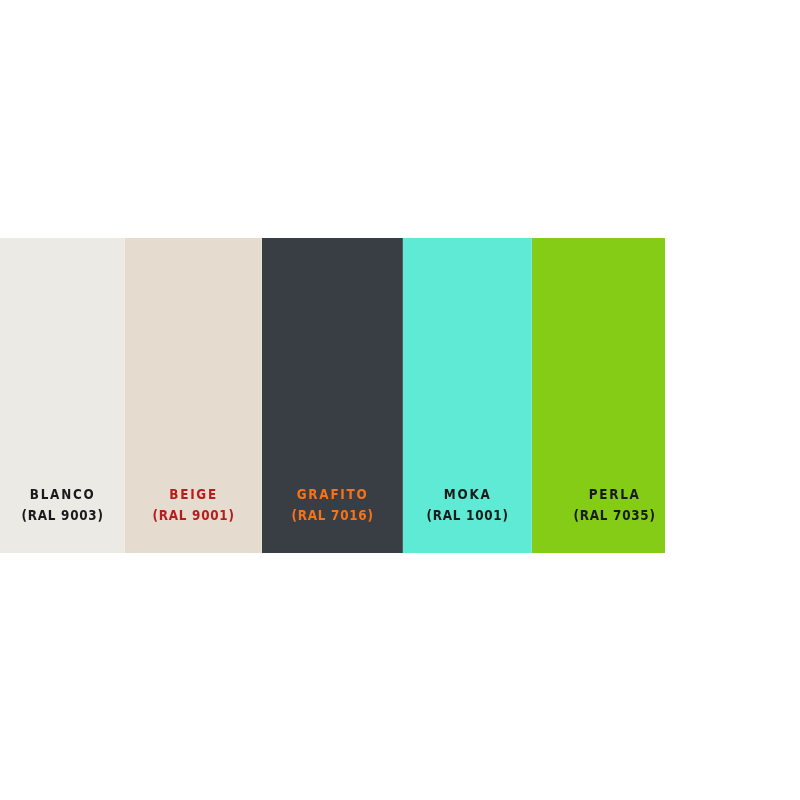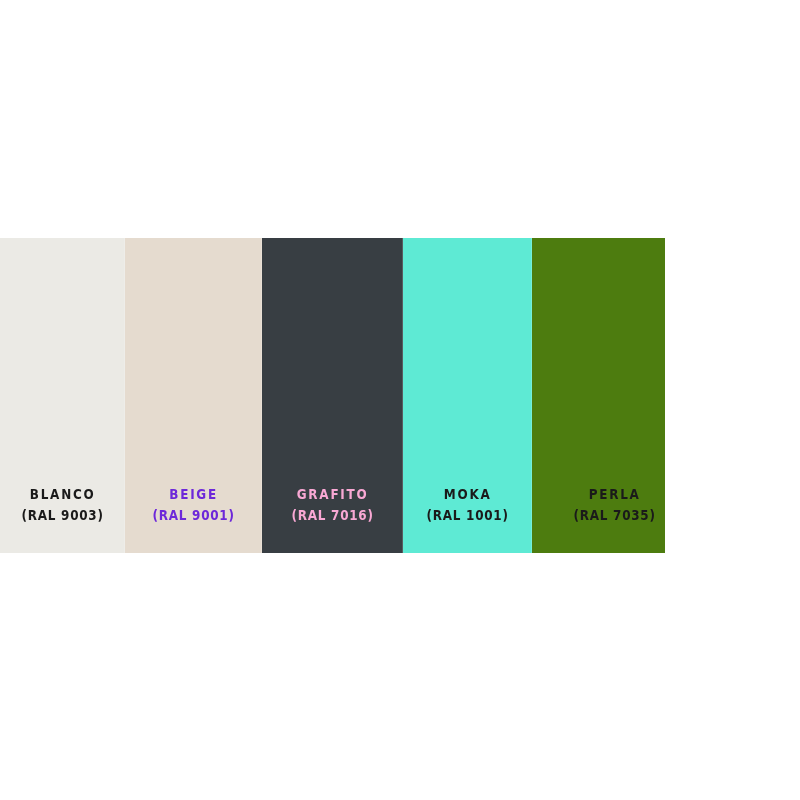--- a/index.html
+++ b/index.html
@@ -93,43 +93,43 @@
 
   <div id="swatch-band" style="left: 0px; top: 238px; width: 800px; height: 315px;">
 
     <div class="swatch" style="background: rgb(235, 234, 229); width: 125px; flex: 0 0 125px; color: rgb(26, 26, 26);">
       <span class="swatch-label">
         <span class="swatch-name">BLANCO</span>
         <span class="swatch-ral">(RAL 9003)</span>
       </span>
     </div>
 
-    <div class="swatch" style="background: rgb(229, 219, 207); width: 137px; flex: 0 0 137px; color: #6d28d9; justify-content: flex-end;">
+    <div class="swatch" style="background: rgb(229, 219, 207); width: 137px; flex: 0 0 137px; color: #b91c1c; justify-content: flex-end;">
       <span class="swatch-label">
         <span class="swatch-name">BEIGE</span>
         <span class="swatch-ral">(RAL 9001)</span>
       </span>
     </div>
 
 
-    <div class="swatch" style="background: rgb(56, 62, 67); width: 141px; flex: 0 0 141px; color: #f9a8d4; justify-content: flex-end;">
+    <div class="swatch" style="background: rgb(56, 62, 67); width: 141px; flex: 0 0 141px; color: #f97316; justify-content: flex-end;">
       <span class="swatch-label">
         <span class="swatch-name">GRAFITO</span>
         <span class="swatch-ral">(RAL 7016)</span>
       </span>
     </div>
 
     <div class="swatch" style="background: #5eead4; width: 129px; flex: 0 0 129px; color: rgb(26, 26, 26);">
       <span class="swatch-label">
         <span class="swatch-name">MOKA</span>
         <span class="swatch-ral">(RAL 1001)</span>
       </span>
     </div>
 
-    <div class="swatch" style="background: #4d7c0f; width: 133px; flex: 0 0 133px; color: rgb(26, 26, 26); padding-left: 32px;">
+    <div class="swatch" style="background: #84cc16; width: 133px; flex: 0 0 133px; color: rgb(26, 26, 26); padding-left: 32px;">
       <span class="swatch-label">
         <span class="swatch-name">PERLA</span>
         <span class="swatch-ral">(RAL 7035)</span>
       </span>
     </div>
 
   </div>
 </div>
 
 </body></html>

